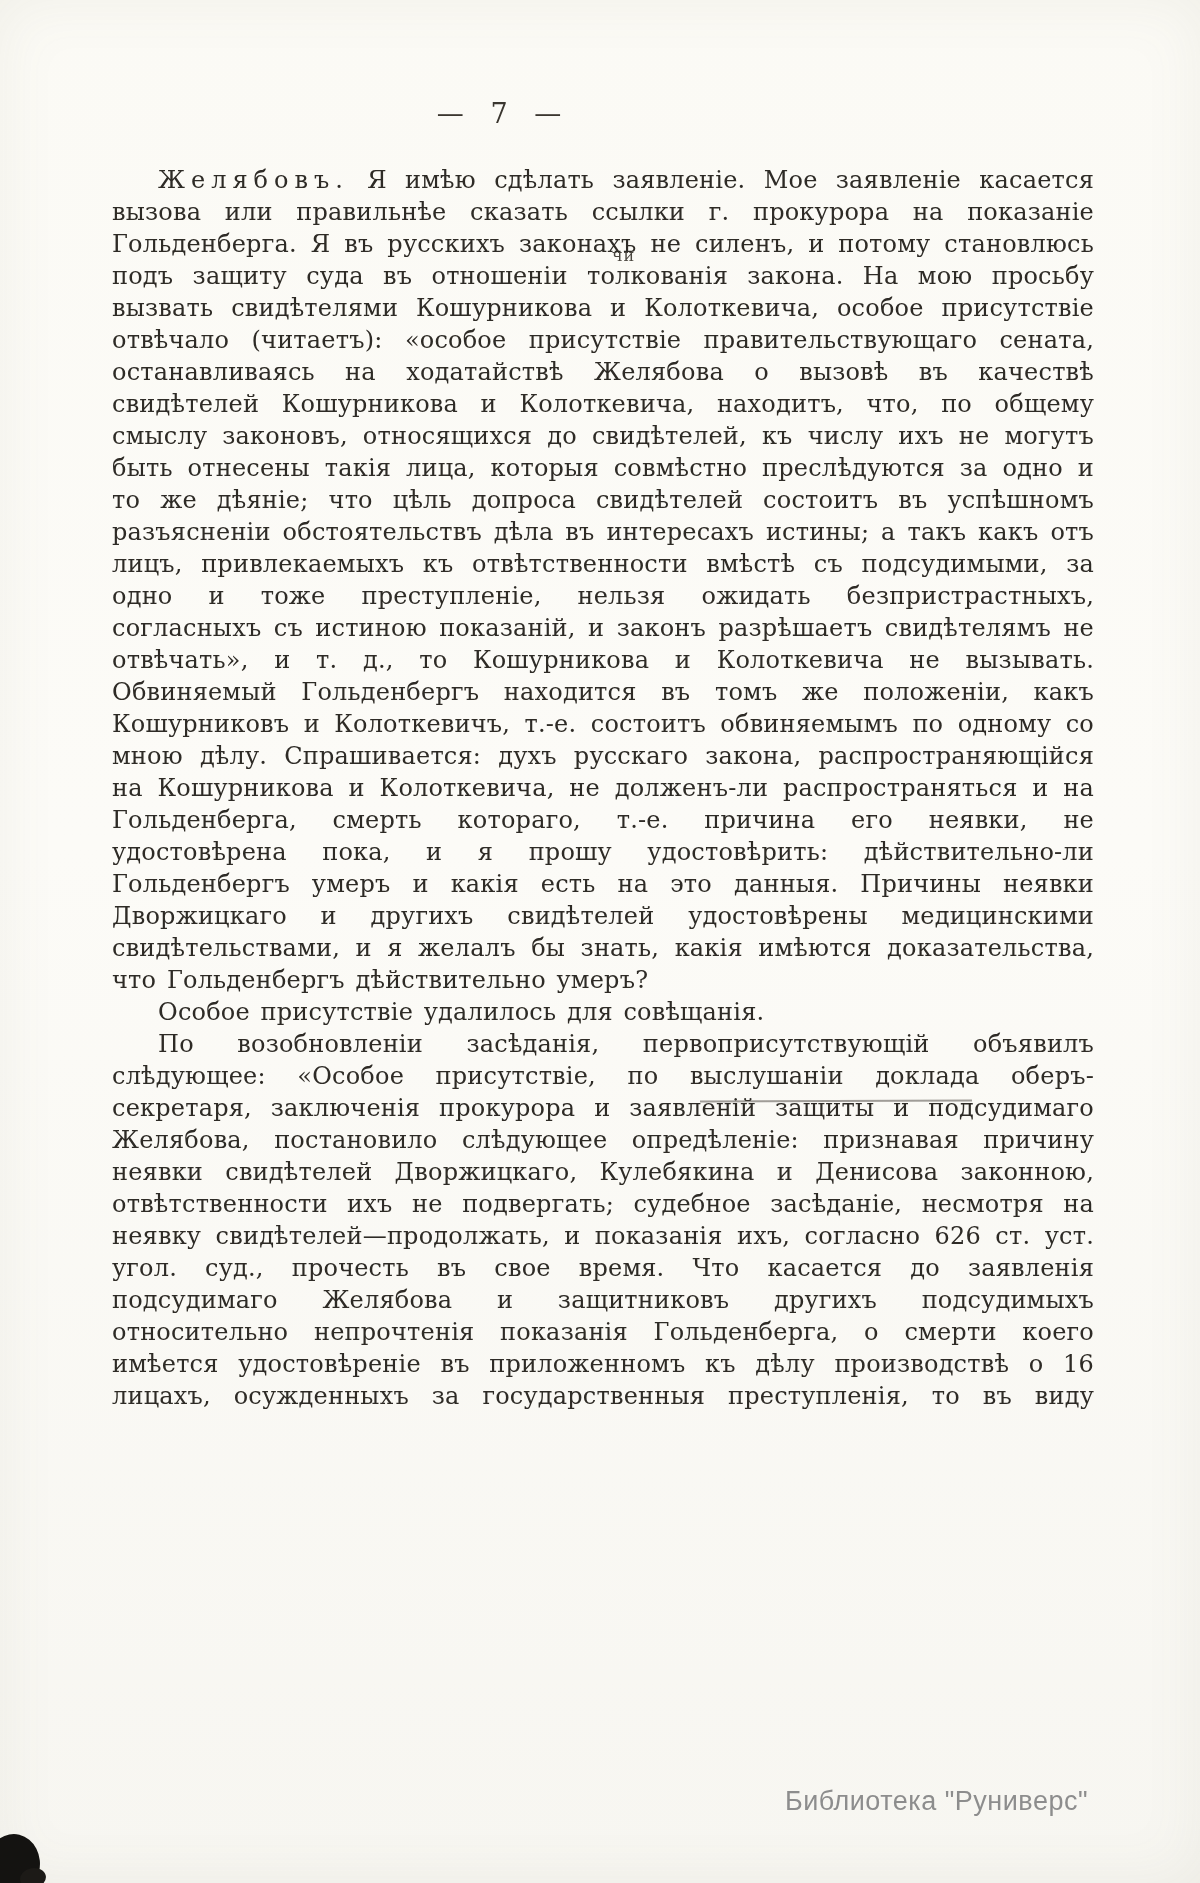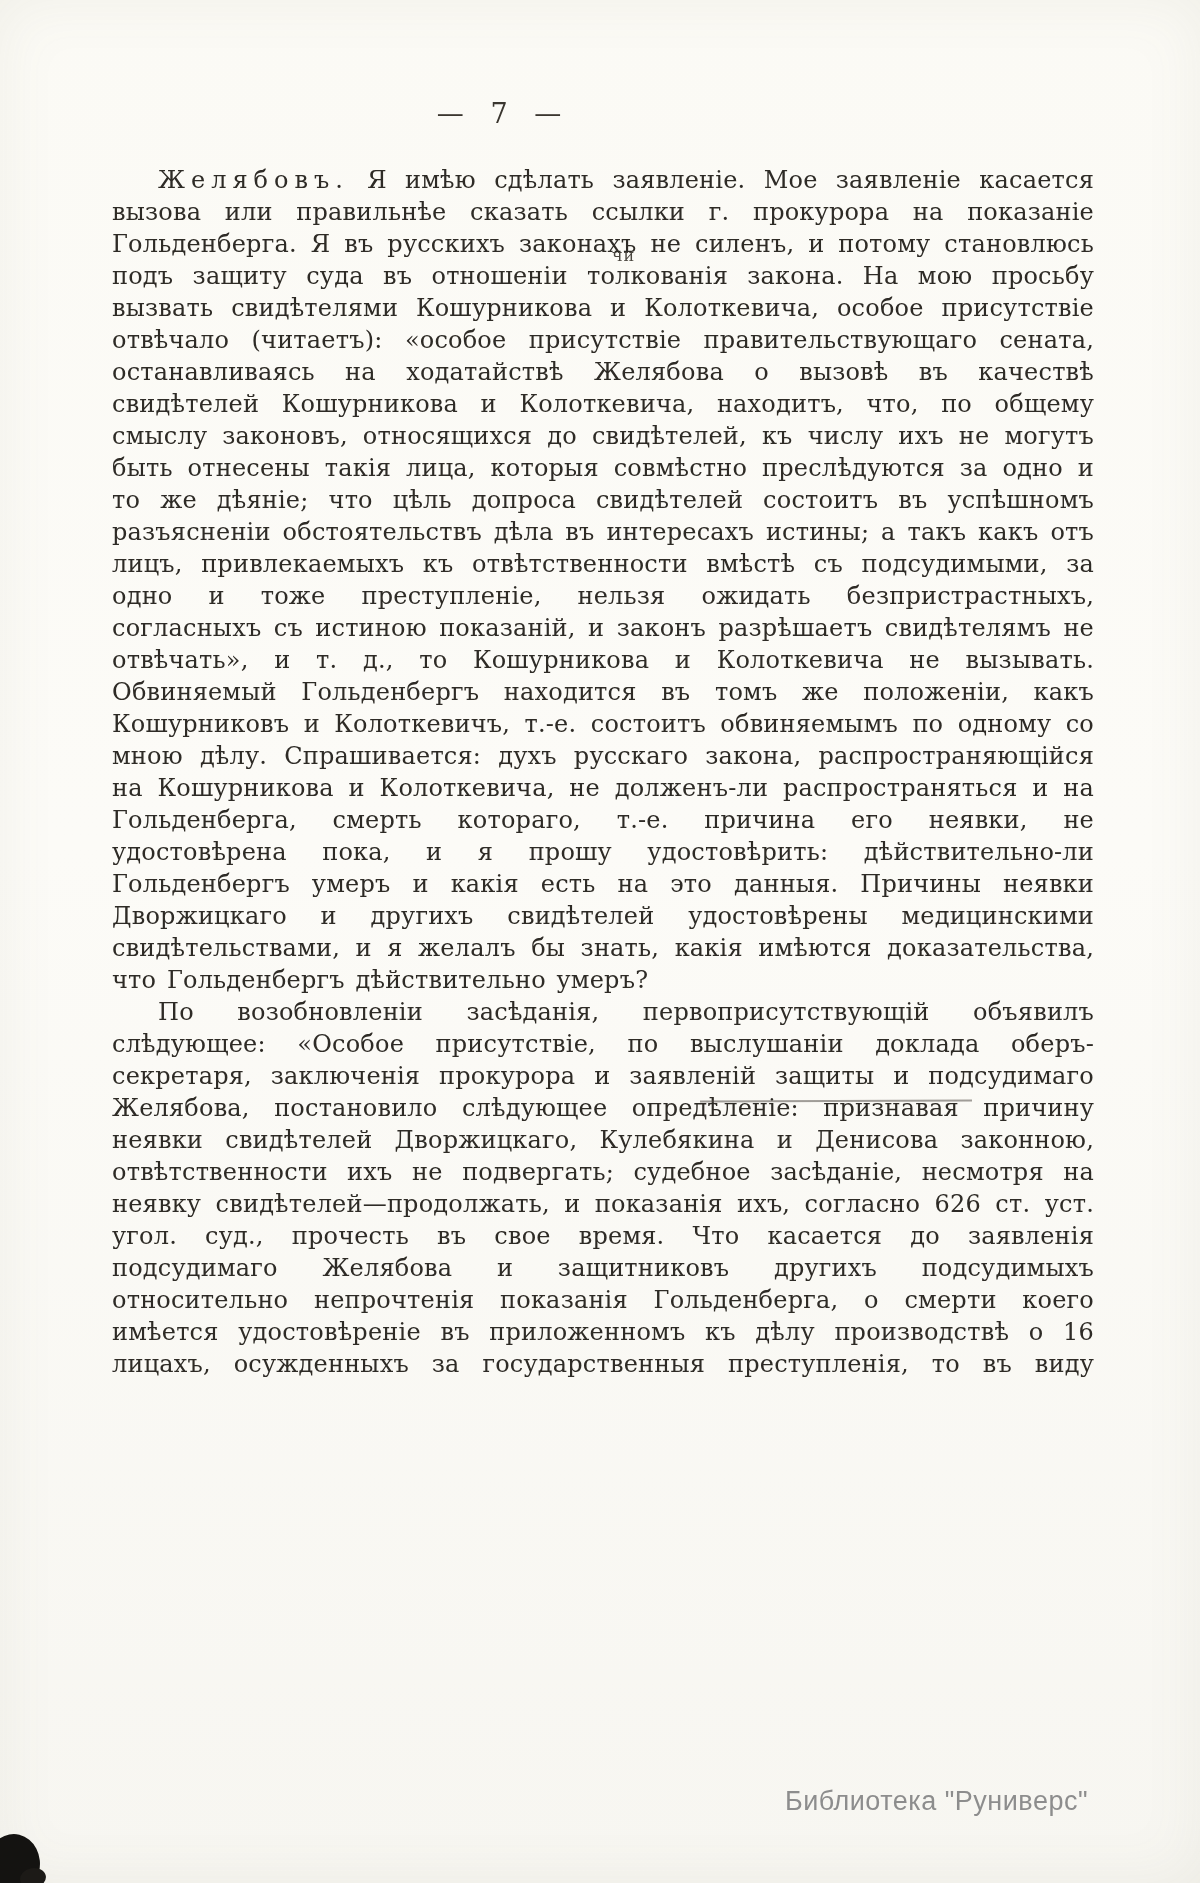--- a/index.html
+++ b/index.html
@@ -106,20 +106,21 @@
 <div class="page">
 
   <div class="page-number">— 7 —</div>
 
   <span class="overprint">чи</span>
 
   <div class="text-block">
 
     <p class="para"><span class="speaker">Желябовъ.</span> <span>Я имѣю сдѣлать заявленіе. Мое заявленіе касается вызова или правильнѣе сказать ссылки г. прокурора на показаніе Гольденберга. Я въ русскихъ законахъ не силенъ, и потому становлюсь подъ защиту суда въ отношеніи толкованія закона. На мою просьбу вызвать свидѣтелями Кошурникова и Колоткевича, особое присутствіе отвѣчало (читаетъ): «особое присутствіе правительствующаго сената, останавливаясь на ходатайствѣ Желябова о вызовѣ въ качествѣ свидѣтелей Кошурникова и Колоткевича, находитъ, что, по общему смыслу законовъ, относящихся до свидѣтелей, къ числу ихъ не могутъ быть отнесены такія лица, которыя совмѣстно преслѣдуются за одно и то же дѣяніе; что цѣль допроса свидѣтелей состоитъ въ успѣшномъ разъясненіи обстоятельствъ дѣла въ интересахъ истины; а такъ какъ отъ лицъ, привлекаемыхъ къ отвѣтственности вмѣстѣ съ подсудимыми, за одно и тоже преступленіе, нельзя ожидать безпристрастныхъ, согласныхъ съ истиною показаній, и законъ разрѣшаетъ свидѣтелямъ не отвѣчать», и т. д., то Кошурникова и Колоткевича не вызывать. Обвиняемый Гольденбергъ находится въ томъ же положеніи, какъ Кошурниковъ и Колоткевичъ, т.-е. состоитъ обвиняемымъ по одному со мною дѣлу. Спрашивается: духъ русскаго закона, распространяющійся на Кошурникова и Колоткевича, не долженъ-ли распространяться и на Гольденберга, смерть котораго, т.-е. причина его неявки, не удостовѣрена пока, и я прошу удостовѣрить: дѣйствительно-ли Гольденбергъ умеръ и какія есть на это данныя. Причины неявки Дворжицкаго и другихъ свидѣтелей удостовѣрены медицинскими свидѣтельствами, и я желалъ бы знать, какія имѣются доказательства, что Гольденбергъ дѣйствительно умеръ?</span></p>
 
+    <p class="para">Особое присутствіе удалилось для совѣщанія.</p>
 
     <p class="para justify-last">По возобновленіи засѣданія, первоприсутствующій объявилъ слѣдующее: «Особое присутствіе, по выслушаніи доклада оберъ-секретаря, заключенія прокурора и заявленій защиты и подсудимаго Желябова, постановило слѣдующее опредѣленіе: признавая причину неявки свидѣтелей Дворжицкаго, Кулебякина и Денисова законною, отвѣтственности ихъ не подвергать; судебное засѣданіе, несмотря на неявку свидѣтелей—продолжать, и показанія ихъ, согласно 626 ст. уст. угол. суд., прочесть въ свое время. Что касается до заявленія подсудимаго Желябова и защитниковъ другихъ подсудимыхъ относительно непрочтенія показанія Гольденберга, о смерти коего имѣется удостовѣреніе въ приложенномъ къ дѣлу производствѣ о 16 лицахъ, осужденныхъ за государственныя преступленія, то въ виду</p>
 
   </div>
 
   <div class="underline-artifact"></div>
 
   <div class="watermark">Библиотека "Руниверс"</div>
 
   <div class="corner-smudge"></div>

